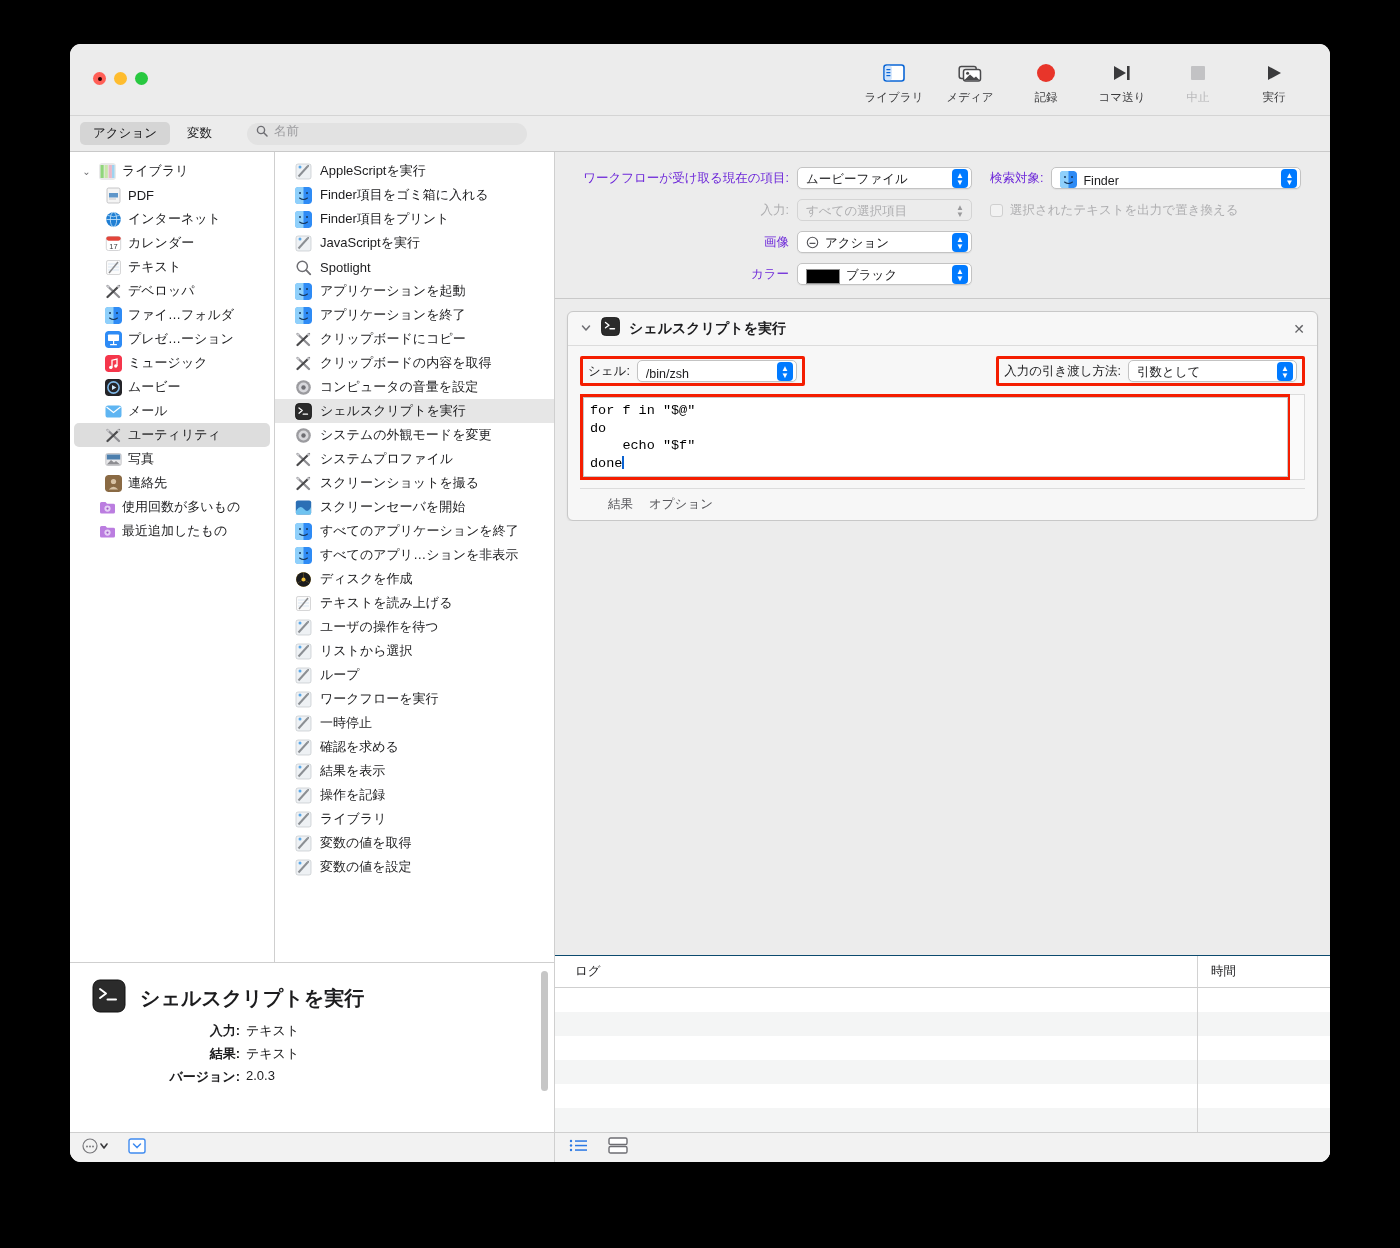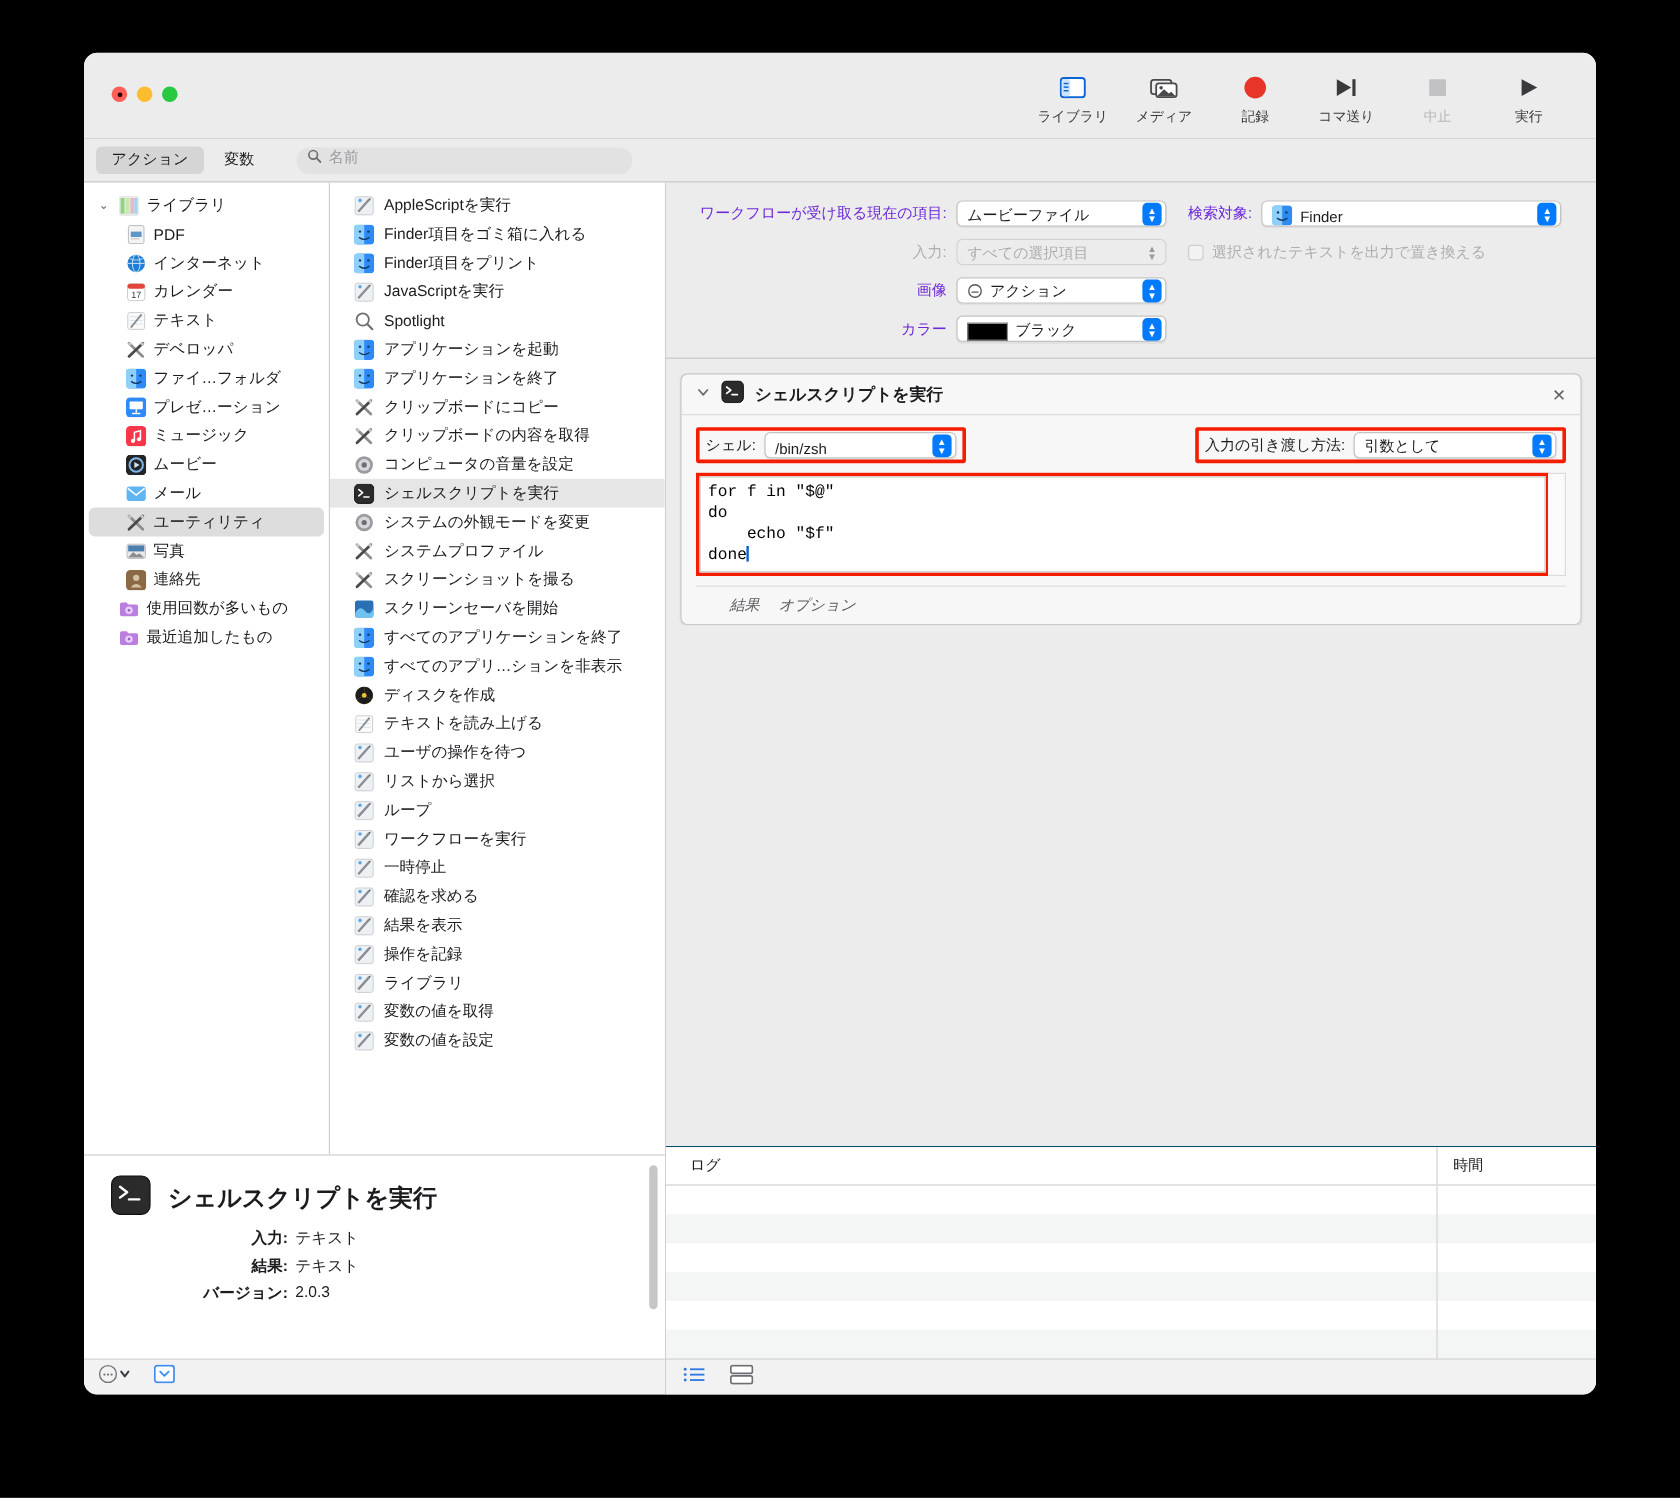--- a/index.html
+++ b/index.html
@@ -167,21 +167,21 @@
     font-family: "Liberation Mono", "DejaVu Sans Mono", monospace;
     font-size: 13.5px; line-height: 17.5px; color: #000;
     padding: 4px 6px; white-space: pre; overflow: hidden; position: relative;
   }
   .caret { display:inline-block; width:1.5px; height:13px; background:#0a62d0;
            vertical-align:-2px; margin-left:0px; }
   .sbartrack { width: 15px; flex: 0 0 15px; background: #fafafa; border: 1px solid #dcdcdc;
                border-left: none; margin-left: -1px; }
 
   .cardtabs { height: 32px; display: flex; align-items: center; gap: 16px; padding: 0 28px;
-              border-top: 1px solid #dcdcdc; margin-top: 8px; font-style: italic; }
+              border-top: 1px solid #dcdcdc; margin-top: 8px; }
   .cardtab { font-size: 12.5px; color: #5a5a5e; }
 
   .canvas { flex: 1 1 auto; background: #ececec; min-height: 0; }
 
   
   .logpane { flex: 0 0 175px; background: #ffffff; border-top: 1px solid #0c4a6e;
              display: flex; flex-direction: column; }
   .loghead { height: 32px; display: flex; border-bottom: 1px solid #cfcfcf; background: #fff; }
   .loghead .c1 { flex: 1 1 auto; display: flex; align-items: center; padding-left: 20px;
                  font-size: 12.5px; color: #1c1c1e; border-right: 1px solid #d2d2d2; }

